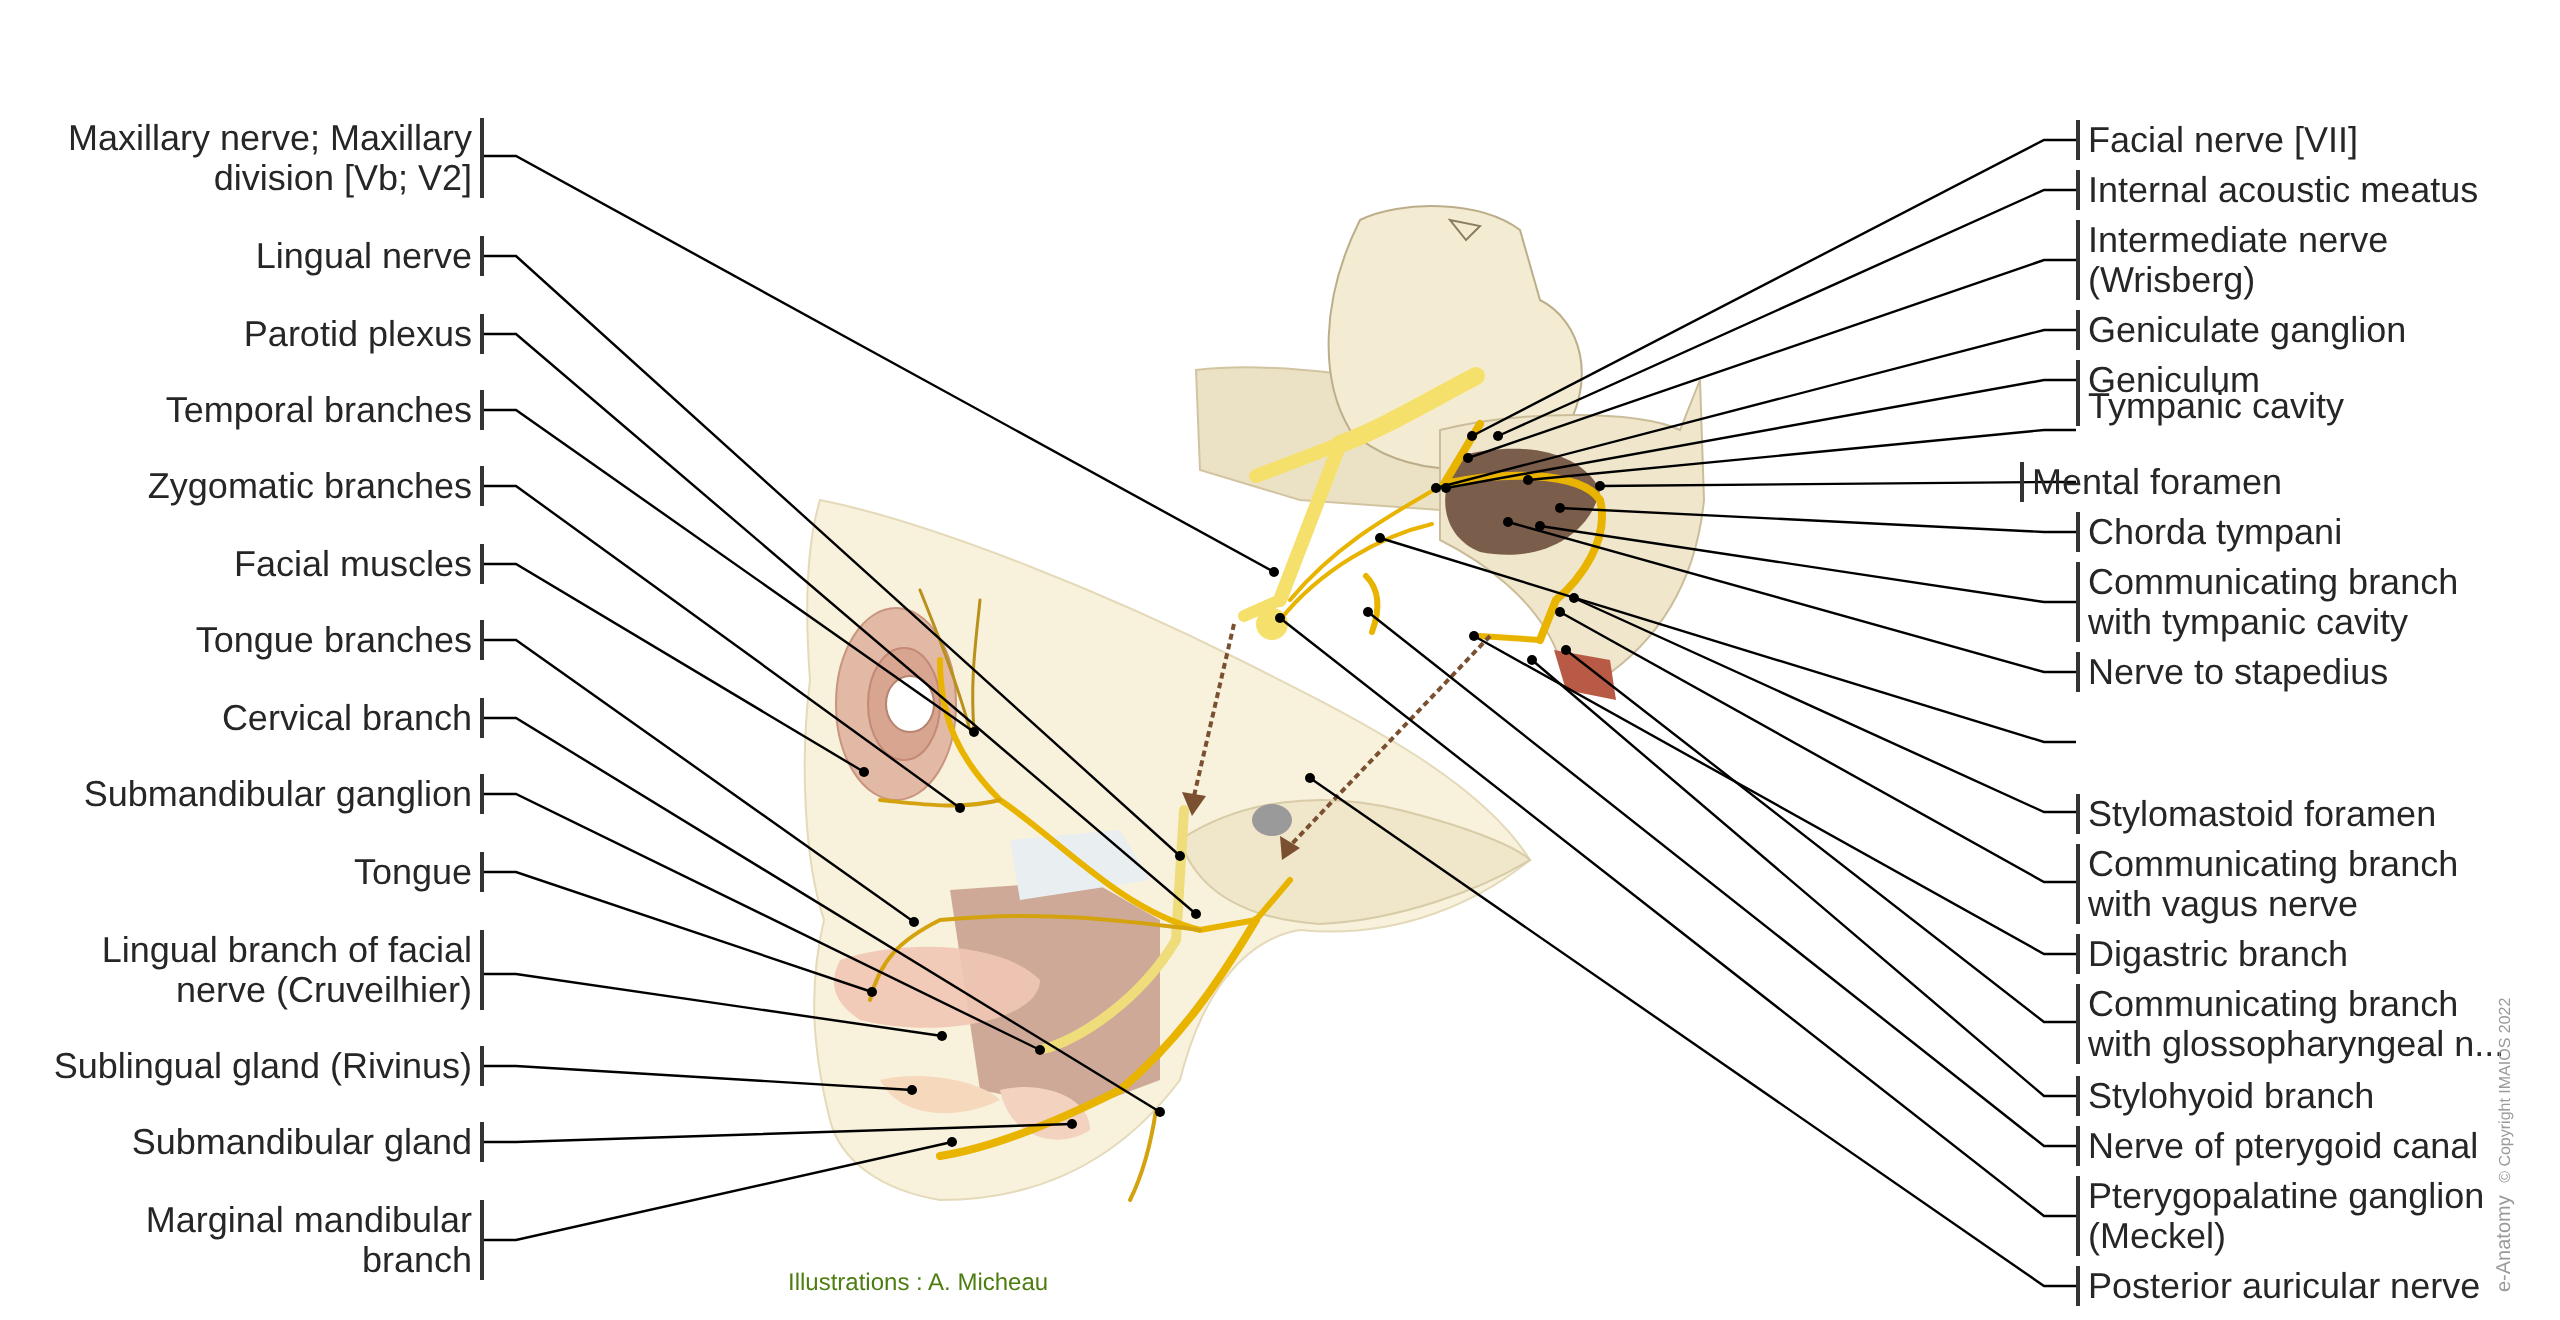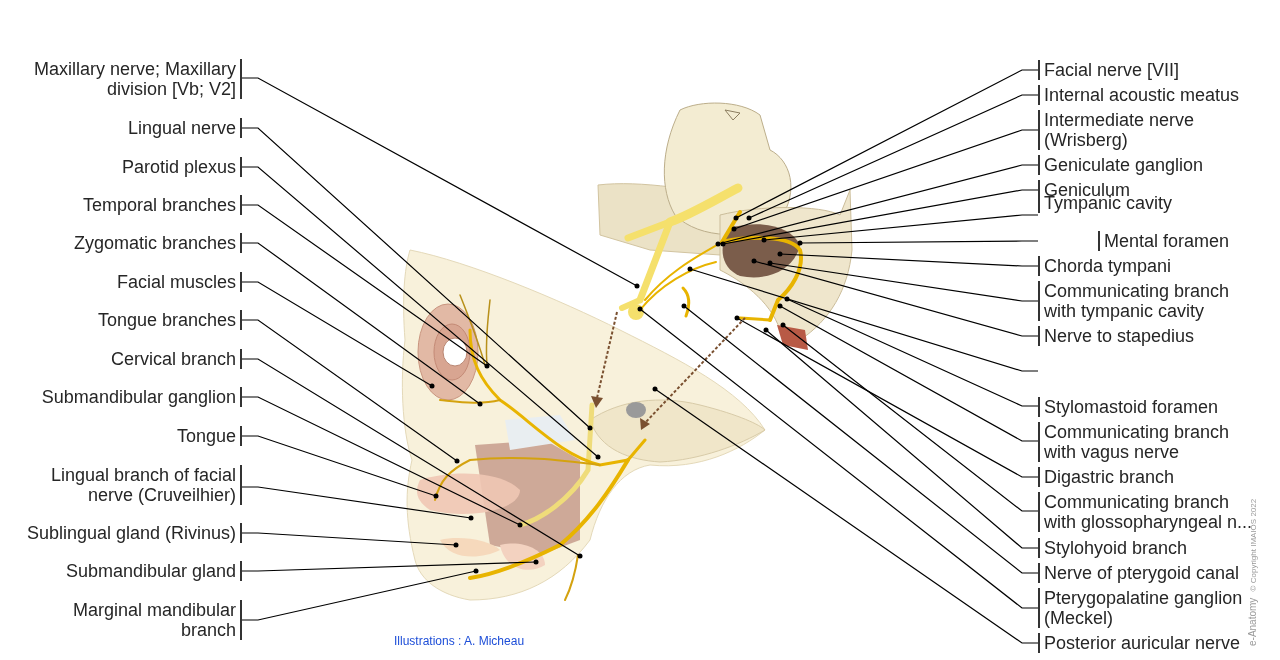--- a/index.html
+++ b/index.html
@@ -5,21 +5,21 @@
     html, body { margin: 0; padding: 0; background: #ffffff; }
     body { width: 1280px; height: 660px; position: relative; overflow: hidden;
            font-family: "Liberation Sans", sans-serif; color: #2b2b2b; }
     .stage { position: absolute; left: 0; top: 0; width: 1280px; height: 660px; }
     svg.art { position: absolute; left: 0; top: 0; width: 1280px; height: 660px; }
     .lbl { position: absolute; font-size: 18px; line-height: 20px; color: #262626;
            white-space: nowrap; }
     .lbl.left { text-align: right; padding-right: 4px; border-right: 2px solid #333; }
     .lbl.right { text-align: left; padding-left: 4px; border-left: 2px solid #333; }
     .lbl span { display: block; }
-    .credit { position: absolute; left: 394px; top: 634px; font-size: 12px; color: #1d4ed8; }
+    .credit { position: absolute; left: 394px; top: 634px; font-size: 12px; color: #4d7c0f; }
     .copyright { position: absolute; left: 1247px; top: 646px; transform: rotate(-90deg);
                  transform-origin: left top; font-size: 8px; color: #9a9a9a; white-space: nowrap; }
     .copyright .brand { font-size: 10px; margin-right: 4px; }
   </style>
 </head>
 <body>
 
 <div class="stage">
 
   <svg class="art" viewBox="0 0 1280 660">
@@ -219,21 +219,21 @@
   </div>
   <div class="lbl right" style="left:1038px; top:155px;">
     <span>Geniculate ganglion</span>
   </div>
   <div class="lbl right" style="left:1038px; top:180px;">
     <span>Geniculum</span>
   </div>
   <div class="lbl right" style="left:1038px; top:193px;">
     <span>Tympanic cavity</span>
   </div>
-  <div class="lbl right" style="left:1098px; top:231px;">
+  <div class="lbl right" style="left:1010px; top:231px;">
     <span>Mental foramen</span>
   </div>
   <div class="lbl right" style="left:1038px; top:256px;">
     <span>Chorda tympani</span>
   </div>
   <div class="lbl right" style="left:1038px; top:281px;">
     <span>Communicating branch</span>
       <span>with tympanic cavity</span>
   </div>
   <div class="lbl right" style="left:1038px; top:326px;">

